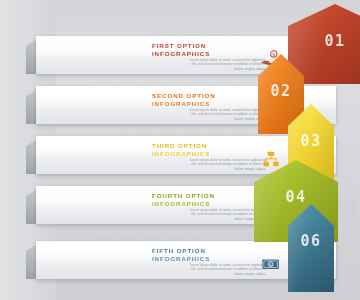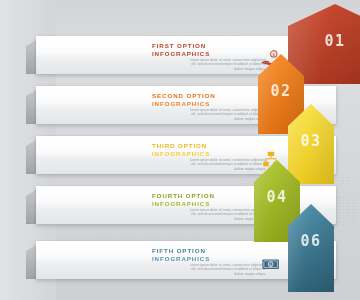--- a/index.html
+++ b/index.html
@@ -193,21 +193,21 @@
   <div class="arrow a2" style="background:linear-gradient(170deg,#f58b2a,#e06f12);">
     <div class="gloss"></div>
     <div class="num">02</div>
   </div>
 
   <div class="arrow a3" style="background:linear-gradient(170deg,#f8e24a,#ecc91f);">
     <div class="gloss"></div>
     <div class="num">03</div>
   </div>
 
-  <div class="arrow a4" style="background:linear-gradient(170deg,#aec533,#92a91c);">
+  <div class="arrow a4" style="background:linear-gradient(170deg,#aec533,#92a91c);padding-left:38px;">
     <div class="gloss"></div>
     <div class="num">04</div>
   </div>
 
   <div class="arrow a5" style="background:linear-gradient(170deg,#4e8ea8,#2f6178);">
     <div class="gloss"></div>
     <div class="num">06</div>
   </div>
 
 </div>

